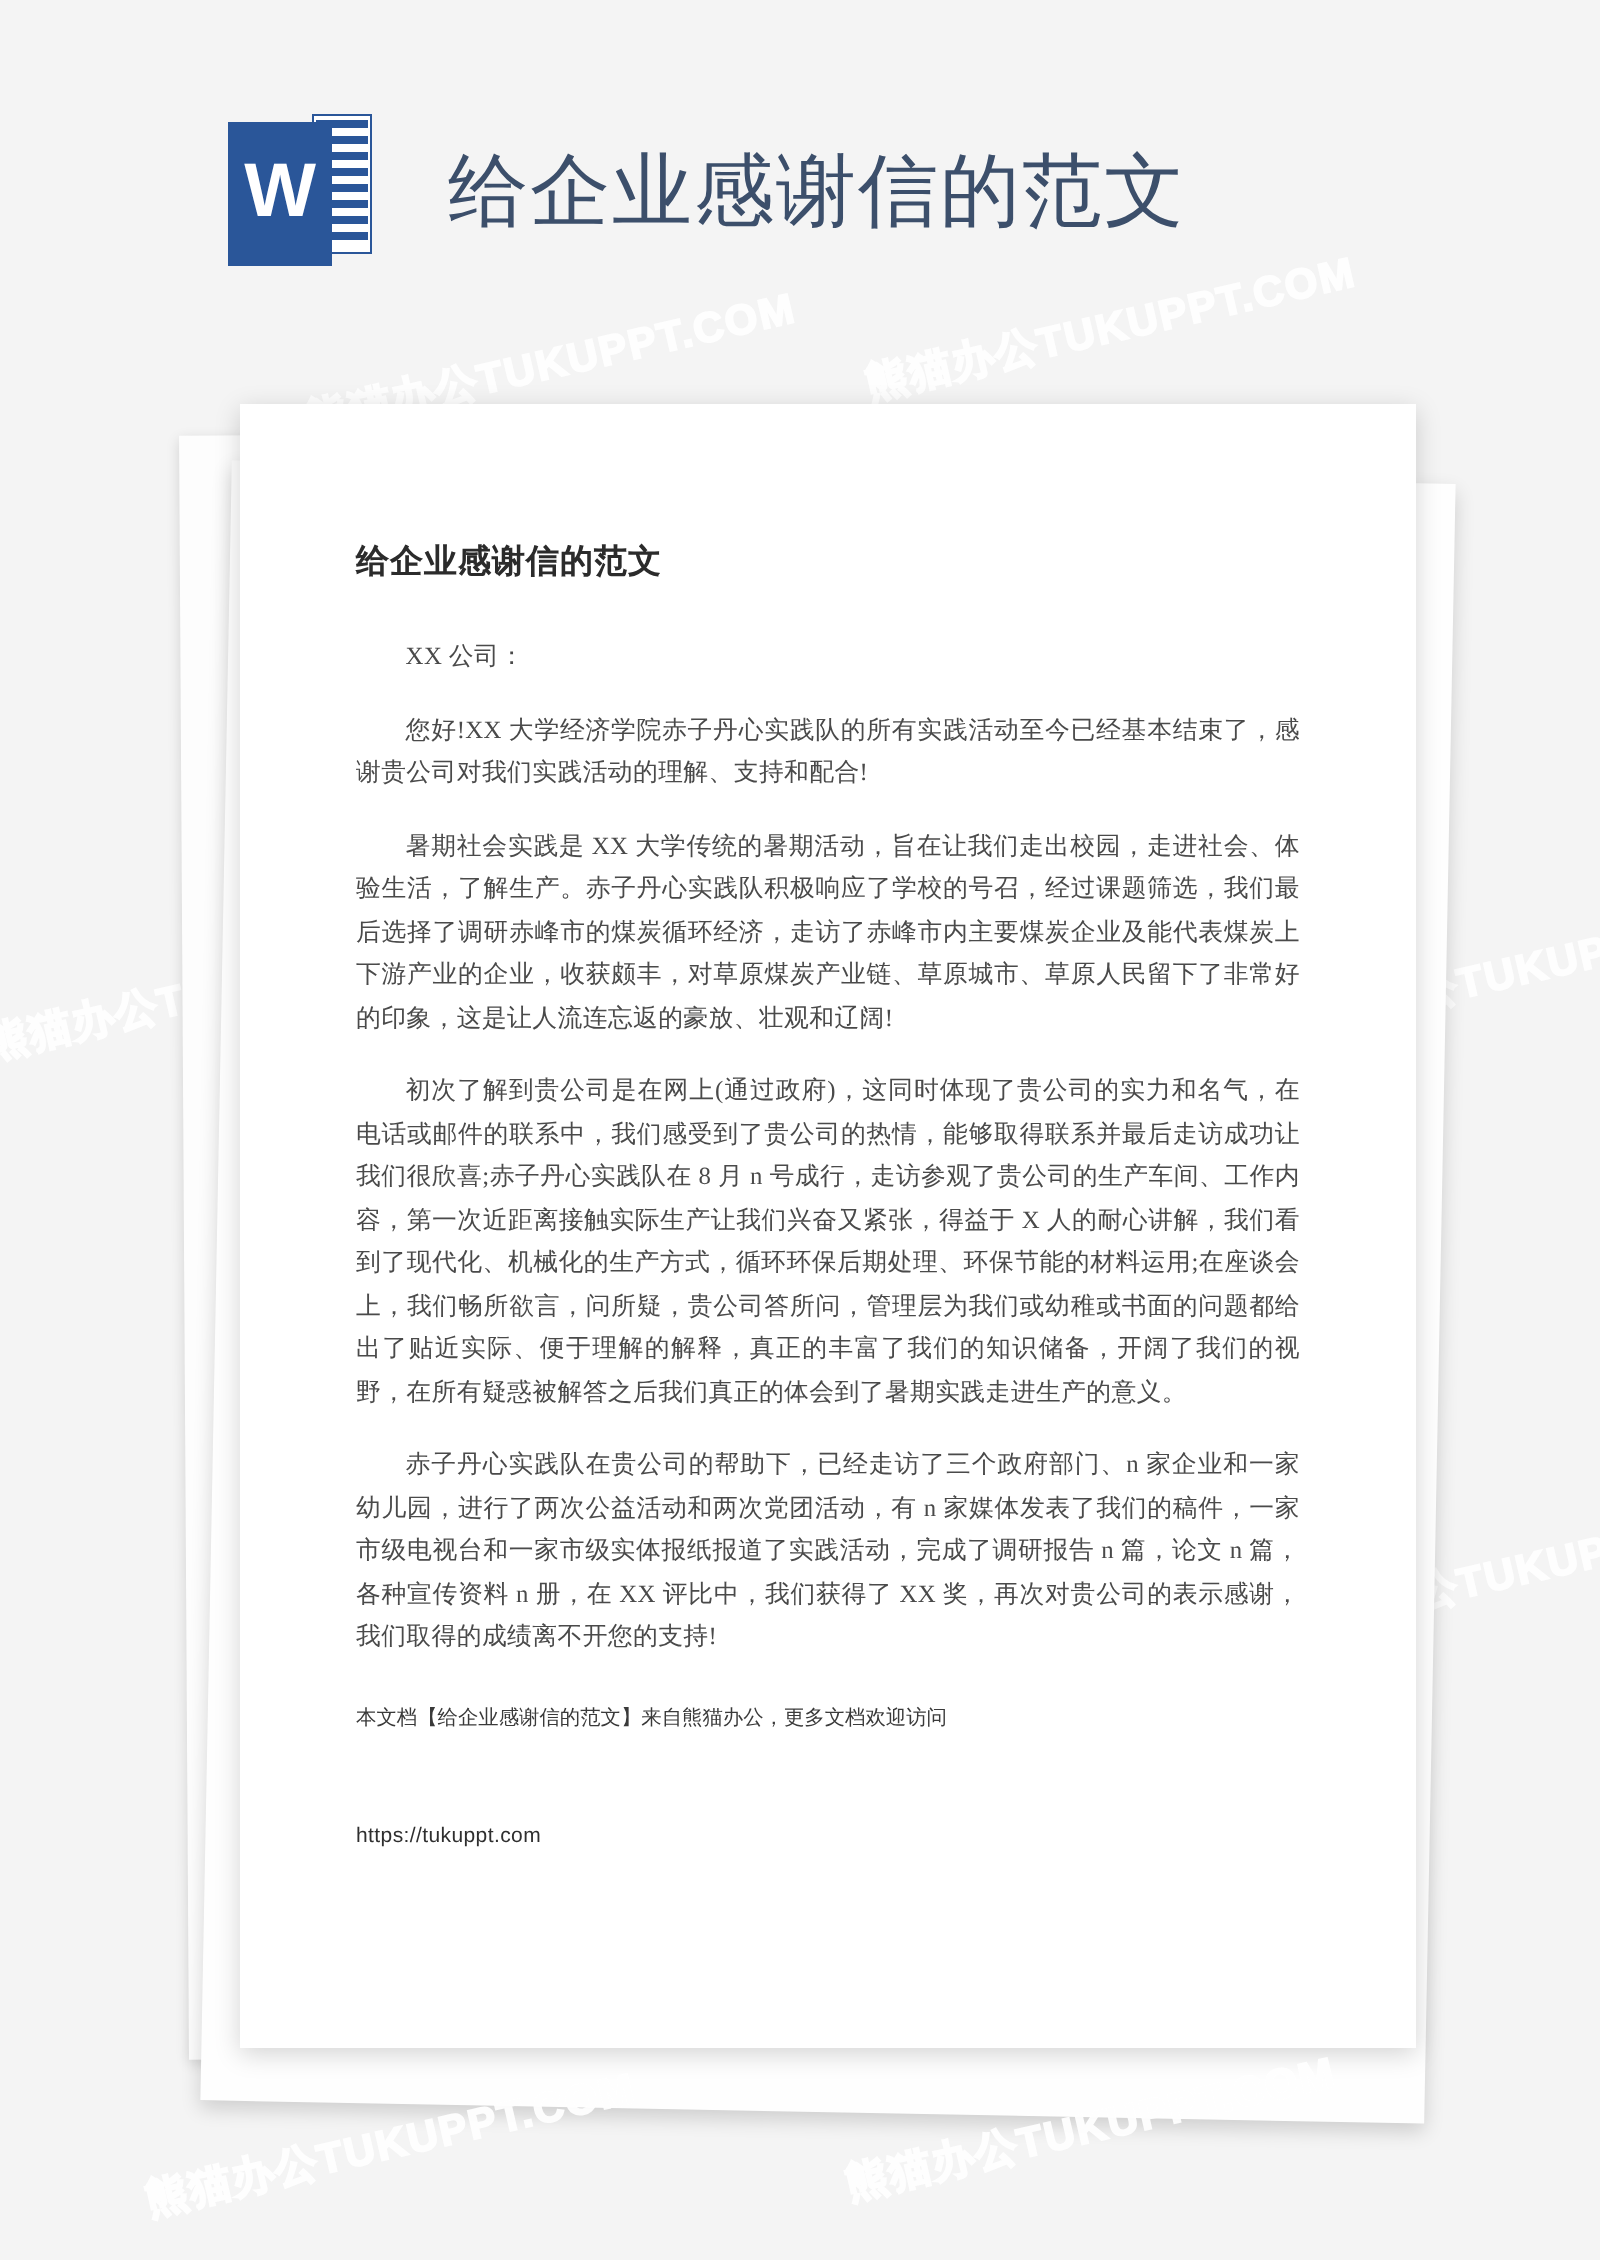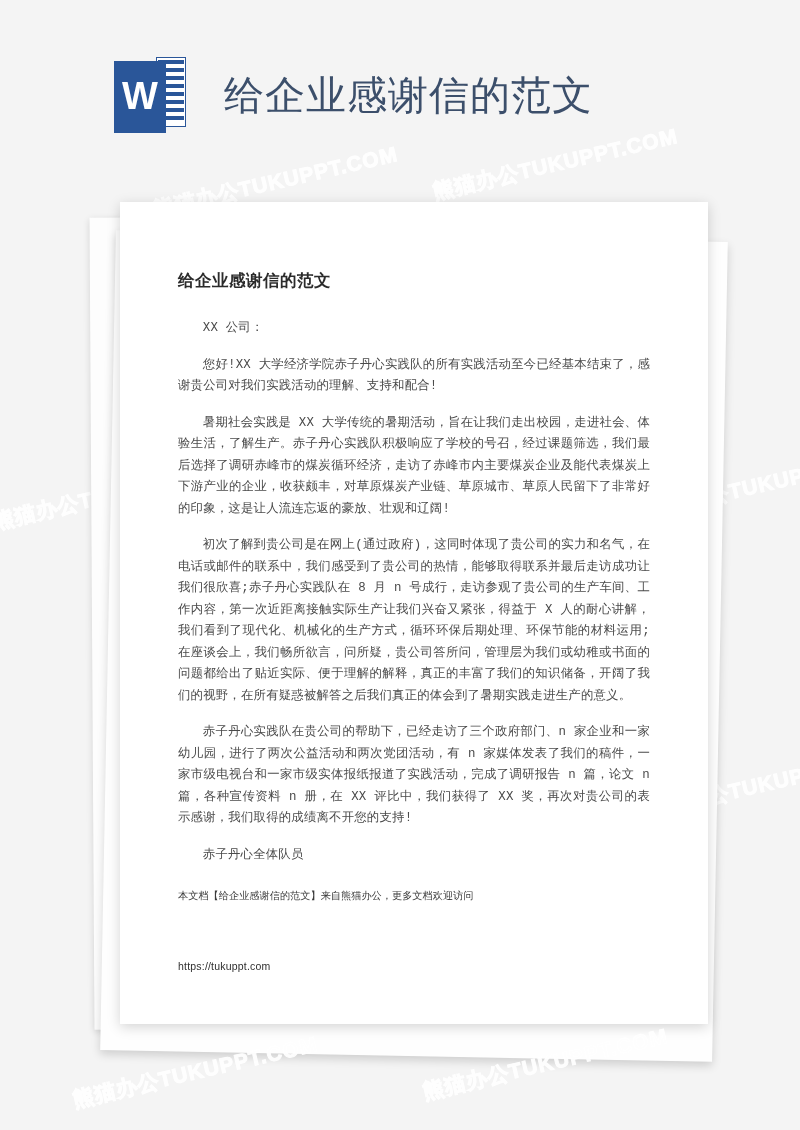--- a/index.html
+++ b/index.html
@@ -144,21 +144,21 @@
   
   .doc-title {
     font-family: "Liberation Serif", serif;
     font-size: 16.5px;
     font-weight: bold;
     color: #2b2b2b;
     margin: 0 0 26px 0;
     letter-spacing: .5px;
   }
   .doc-p {
-    font-family: Liberation Mono, monospace;
+    font-family: Liberation Serif, serif;
     font-size: 12.4px;
     line-height: 21.5px;
     color: #4a4a4a;
     margin: 0 0 15px 0;
     text-align: justify;
     text-justify: inter-ideograph;
     text-indent: 2em;
     letter-spacing: .2px;
   }
   .doc-p.salutation {
@@ -177,21 +177,21 @@
     line-height: 16px;
     color: #3a3a3a;
   }
   .doc-footer .flink {
     display: block;
     color: #2a3fa8;
     text-decoration: underline;
     margin-top: 1px;
   }
   .doc-url {
-    margin-top: 56px;
+    margin-top: 44px;
     font-family: "Liberation Sans", sans-serif;
     font-size: 10.5px;
     color: #2f2f2f;
     letter-spacing: .2px;
   }
 </style>
 </head>
 <body>
 
 <div class="wm-layer">
@@ -218,21 +218,20 @@
 
 <div class="sheet-main">
 
   <div class="doc-title">给企业感谢信的范文</div>
 
   <p class="doc-p salutation">XX 公司：</p>
   <p class="doc-p">您好!XX 大学经济学院赤子丹心实践队的所有实践活动至今已经基本结束了，感谢贵公司对我们实践活动的理解、支持和配合!</p>
   <p class="doc-p">暑期社会实践是 XX 大学传统的暑期活动，旨在让我们走出校园，走进社会、体验生活，了解生产。赤子丹心实践队积极响应了学校的号召，经过课题筛选，我们最后选择了调研赤峰市的煤炭循环经济，走访了赤峰市内主要煤炭企业及能代表煤炭上下游产业的企业，收获颇丰，对草原煤炭产业链、草原城市、草原人民留下了非常好的印象，这是让人流连忘返的豪放、壮观和辽阔!</p>
   <p class="doc-p">初次了解到贵公司是在网上(通过政府)，这同时体现了贵公司的实力和名气，在电话或邮件的联系中，我们感受到了贵公司的热情，能够取得联系并最后走访成功让我们很欣喜;赤子丹心实践队在 8 月 n 号成行，走访参观了贵公司的生产车间、工作内容，第一次近距离接触实际生产让我们兴奋又紧张，得益于 X 人的耐心讲解，我们看到了现代化、机械化的生产方式，循环环保后期处理、环保节能的材料运用;在座谈会上，我们畅所欲言，问所疑，贵公司答所问，管理层为我们或幼稚或书面的问题都给出了贴近实际、便于理解的解释，真正的丰富了我们的知识储备，开阔了我们的视野，在所有疑惑被解答之后我们真正的体会到了暑期实践走进生产的意义。</p>
   <p class="doc-p">赤子丹心实践队在贵公司的帮助下，已经走访了三个政府部门、n 家企业和一家幼儿园，进行了两次公益活动和两次党团活动，有 n 家媒体发表了我们的稿件，一家市级电视台和一家市级实体报纸报道了实践活动，完成了调研报告 n 篇，论文 n 篇，各种宣传资料 n 册，在 XX 评比中，我们获得了 XX 奖，再次对贵公司的表示感谢，我们取得的成绩离不开您的支持!</p>
-  <p class="doc-p sign">赤子丹心全体队员</p>
 
   <div class="doc-footer">
     <span>本文档【给企业感谢信的范文】来自熊猫办公，更多文档欢迎访问</span>
   </div>
 
   <div class="doc-url">https://tukuppt.com</div>
 </div>
 
 <div class="wm-layer" style="z-index:4">
   <div class="wm w5">熊猫办公TUKUPPT.COM</div>

